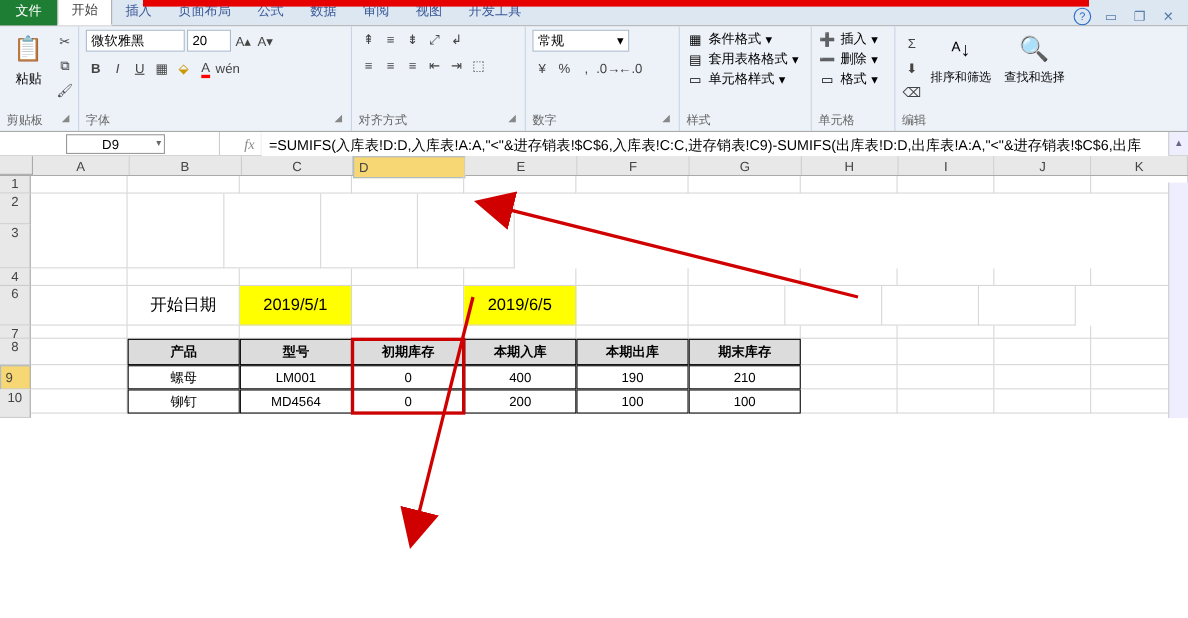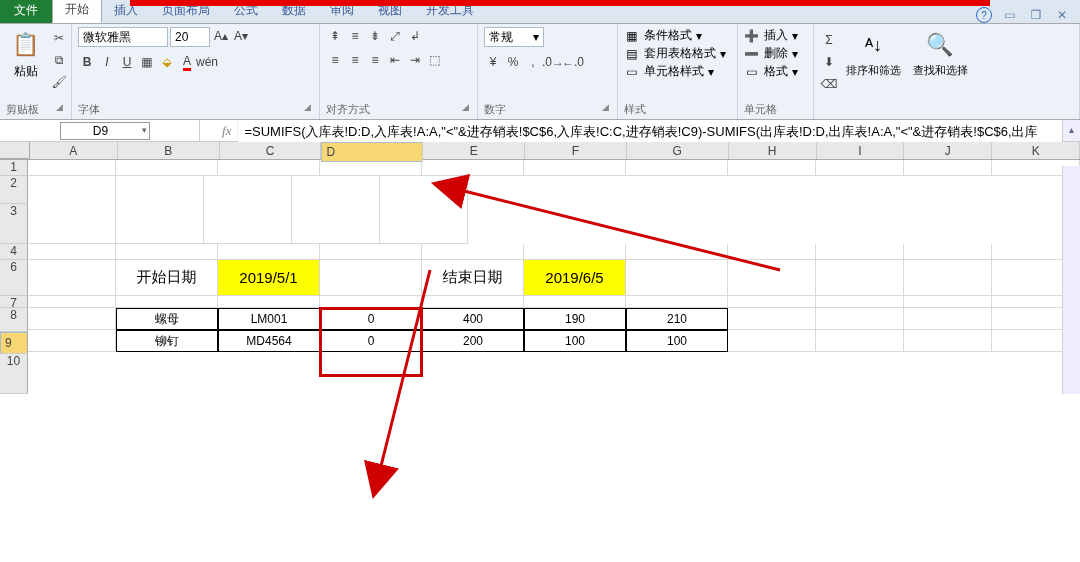--- a/index.html
+++ b/index.html
@@ -12,26 +12,26 @@
 .help-icons{margin-left:auto;display:flex;gap:10px;padding-right:10px;color:#5a7ca8}
 .help-icons span{width:16px;height:16px;display:flex;align-items:center;justify-content:center}
 .ribbon{display:flex;height:96px;background:#edf2f9;border-bottom:1px solid #aaa}
 .group{border-right:1px solid #c8d4e3;display:flex;flex-direction:column;padding:3px 6px 0}
 .group-body{flex:1;display:flex;align-items:flex-start;gap:4px}
 .group-label{text-align:left;font-size:11px;color:#666;padding:2px 0;position:relative}
 .group-label .dlg{position:absolute;right:2px;top:2px;color:#888;font-size:9px}
 .big-btn{display:flex;flex-direction:column;align-items:center;padding:2px 4px;gap:2px}
 .big-btn .ico{width:32px;height:32px;display:flex;align-items:center;justify-content:center;font-size:22px}
 .btn-col{display:flex;flex-direction:column;gap:4px;padding-top:2px}
-.btn-row{display:flex;gap:2px;align-items:flex-start}
+.btn-row{display:flex;gap:2px;align-items:flex-end}
 .mini{width:18px;height:18px;border:1px solid transparent;display:flex;align-items:center;justify-content:center;font-size:12px;color:#444}
 .sel{border:1px solid #abc;background:#fff;height:20px;padding:0 4px;display:flex;align-items:center;font-size:12px}
 .font-sel{width:90px}
 .size-sel{width:40px}
-.fmt-sel{width:60px}
+.fmt-sel{width:88px}
 .namebox-row{display:flex;height:22px;border-bottom:1px solid #ccc;align-items:stretch}
 .namebox{width:200px;display:flex;align-items:center;justify-content:center;background:#fff;border-right:1px solid #ccc;position:relative}
 .namebox-inner{border:1px solid #999;padding:1px 16px 1px 8px;background:#fff;margin:2px 45px 2px 55px;position:relative;min-width:90px;text-align:center}
 .namebox-inner .dd{position:absolute;right:2px;top:2px;color:#666;font-size:9px}
 .fx-area{flex:1;display:flex;align-items:stretch}
 .fx-btns{display:flex;align-items:center;padding:0 6px;gap:6px;color:#888;border-right:1px solid #eee}
 .fx-label{font-style:italic;font-family:serif;font-size:13px}
 .formula-bar{flex:1;background:#fff;padding:3px 6px;font-size:13px;line-height:1.4;min-height:140px;border:none;resize:none;color:#000}
 .expand-btn{width:18px;background:#eef;border-left:1px solid #ccc;display:flex;align-items:flex-start;justify-content:center;color:#668;font-size:10px;padding-top:4px}
 .sheet-area{position:relative}
@@ -221,20 +221,21 @@
       </div>
       <div class="big-btn">
         <div class="ico" style="font-size:18px">ᴬ↓</div>
         <div style="font-size:11px">排序和筛选</div>
       </div>
       <div class="big-btn">
         <div class="ico">🔍</div>
         <div style="font-size:11px">查找和选择</div>
       </div>
     </div>
+    <div class="group-label"><span>编辑</span></div>
   </div>
 </div>
 
 <div class="namebox-row">
   <div class="namebox">
     <div class="namebox-inner"><span>D9</span><span class="dd">▾</span></div>
   </div>
   <div class="fx-area">
     <div class="fx-btns">
       <span style="visibility:hidden">✕</span>
@@ -263,21 +264,21 @@
   <div class="grid">
     <div class="row-headers">
       <div class="row-h" style="height:16px">1</div>
       <div class="row-h" style="height:28px">2</div>
       <div class="row-h" style="height:40px">3</div>
       <div class="row-h" style="height:16px">4</div>
       <div class="row-h" style="height:36px">6</div>
       <div class="row-h" style="height:12px">7</div>
       <div class="row-h" style="height:24px">8</div>
       <div class="row-h sel" style="height:22px">9</div>
-      <div class="row-h" style="height:40px">10</div>
+      <div class="row-h" style="height:26px">10</div>
     </div>
     <div class="cells">
 
       <div class="cell-row">
           <div class="cell" style="width:88px;height:16px"></div>
           <div class="cell" style="width:102px;height:16px"></div>
           <div class="cell" style="width:102px;height:16px"></div>
           <div class="cell" style="width:102px;height:16px"></div>
           <div class="cell" style="width:102px;height:16px"></div>
           <div class="cell" style="width:102px;height:16px"></div>
@@ -308,21 +309,20 @@
           <div class="cell" style="width:88px;height:16px"></div>
           <div class="cell" style="width:88px;height:16px"></div>
           <div class="cell" style="width:88px;height:16px"></div>
         </div>
 
       <div class="cell-row">
         <div class="cell" style="width:88px;height:36px"></div>
         <div class="cell lbl" style="width:102px;height:36px">开始日期</div>
         <div class="cell lbl hl" style="width:102px;height:36px">2019/5/1</div>
         <div class="cell" style="width:102px;height:36px"></div>
-        <div class="cell lbl" style="width:102px;height:36px">结束日期</div>
         <div class="cell lbl hl" style="width:102px;height:36px">2019/6/5</div>
         <div class="cell" style="width:102px;height:36px"></div>
         <div class="cell" style="width:88px;height:36px"></div>
           <div class="cell" style="width:88px;height:36px"></div>
           <div class="cell" style="width:88px;height:36px"></div>
           <div class="cell" style="width:88px;height:36px"></div>
       </div>
 
       <div class="cell-row">
           <div class="cell" style="width:88px;height:12px"></div>
@@ -331,20 +331,33 @@
           <div class="cell" style="width:102px;height:12px"></div>
           <div class="cell" style="width:102px;height:12px"></div>
           <div class="cell" style="width:102px;height:12px"></div>
           <div class="cell" style="width:102px;height:12px"></div>
           <div class="cell" style="width:88px;height:12px"></div>
           <div class="cell" style="width:88px;height:12px"></div>
           <div class="cell" style="width:88px;height:12px"></div>
           <div class="cell" style="width:88px;height:12px"></div>
         </div>
 
+      <div class="cell-row">
+        <div class="cell" style="width:88px;height:24px"></div>
+        <div class="cell th" style="width:102px;height:24px">产品</div>
+        <div class="cell th" style="width:102px;height:24px">型号</div>
+        <div class="cell th" style="width:102px;height:24px">初期库存</div>
+        <div class="cell th" style="width:102px;height:24px">本期入库</div>
+        <div class="cell th" style="width:102px;height:24px">本期出库</div>
+        <div class="cell th" style="width:102px;height:24px">期末库存</div>
+        <div class="cell" style="width:88px;height:24px"></div>
+          <div class="cell" style="width:88px;height:24px"></div>
+          <div class="cell" style="width:88px;height:24px"></div>
+          <div class="cell" style="width:88px;height:24px"></div>
+      </div>
 
       <div class="cell-row">
         <div class="cell" style="width:88px;height:22px"></div>
         <div class="cell td" style="width:102px;height:22px">螺母</div>
         <div class="cell td" style="width:102px;height:22px">LM001</div>
         <div class="cell td" style="width:102px;height:22px">0</div>
         <div class="cell td" style="width:102px;height:22px">400</div>
         <div class="cell td" style="width:102px;height:22px">190</div>
         <div class="cell td" style="width:102px;height:22px">210</div>
         <div class="cell" style="width:88px;height:22px"></div>

